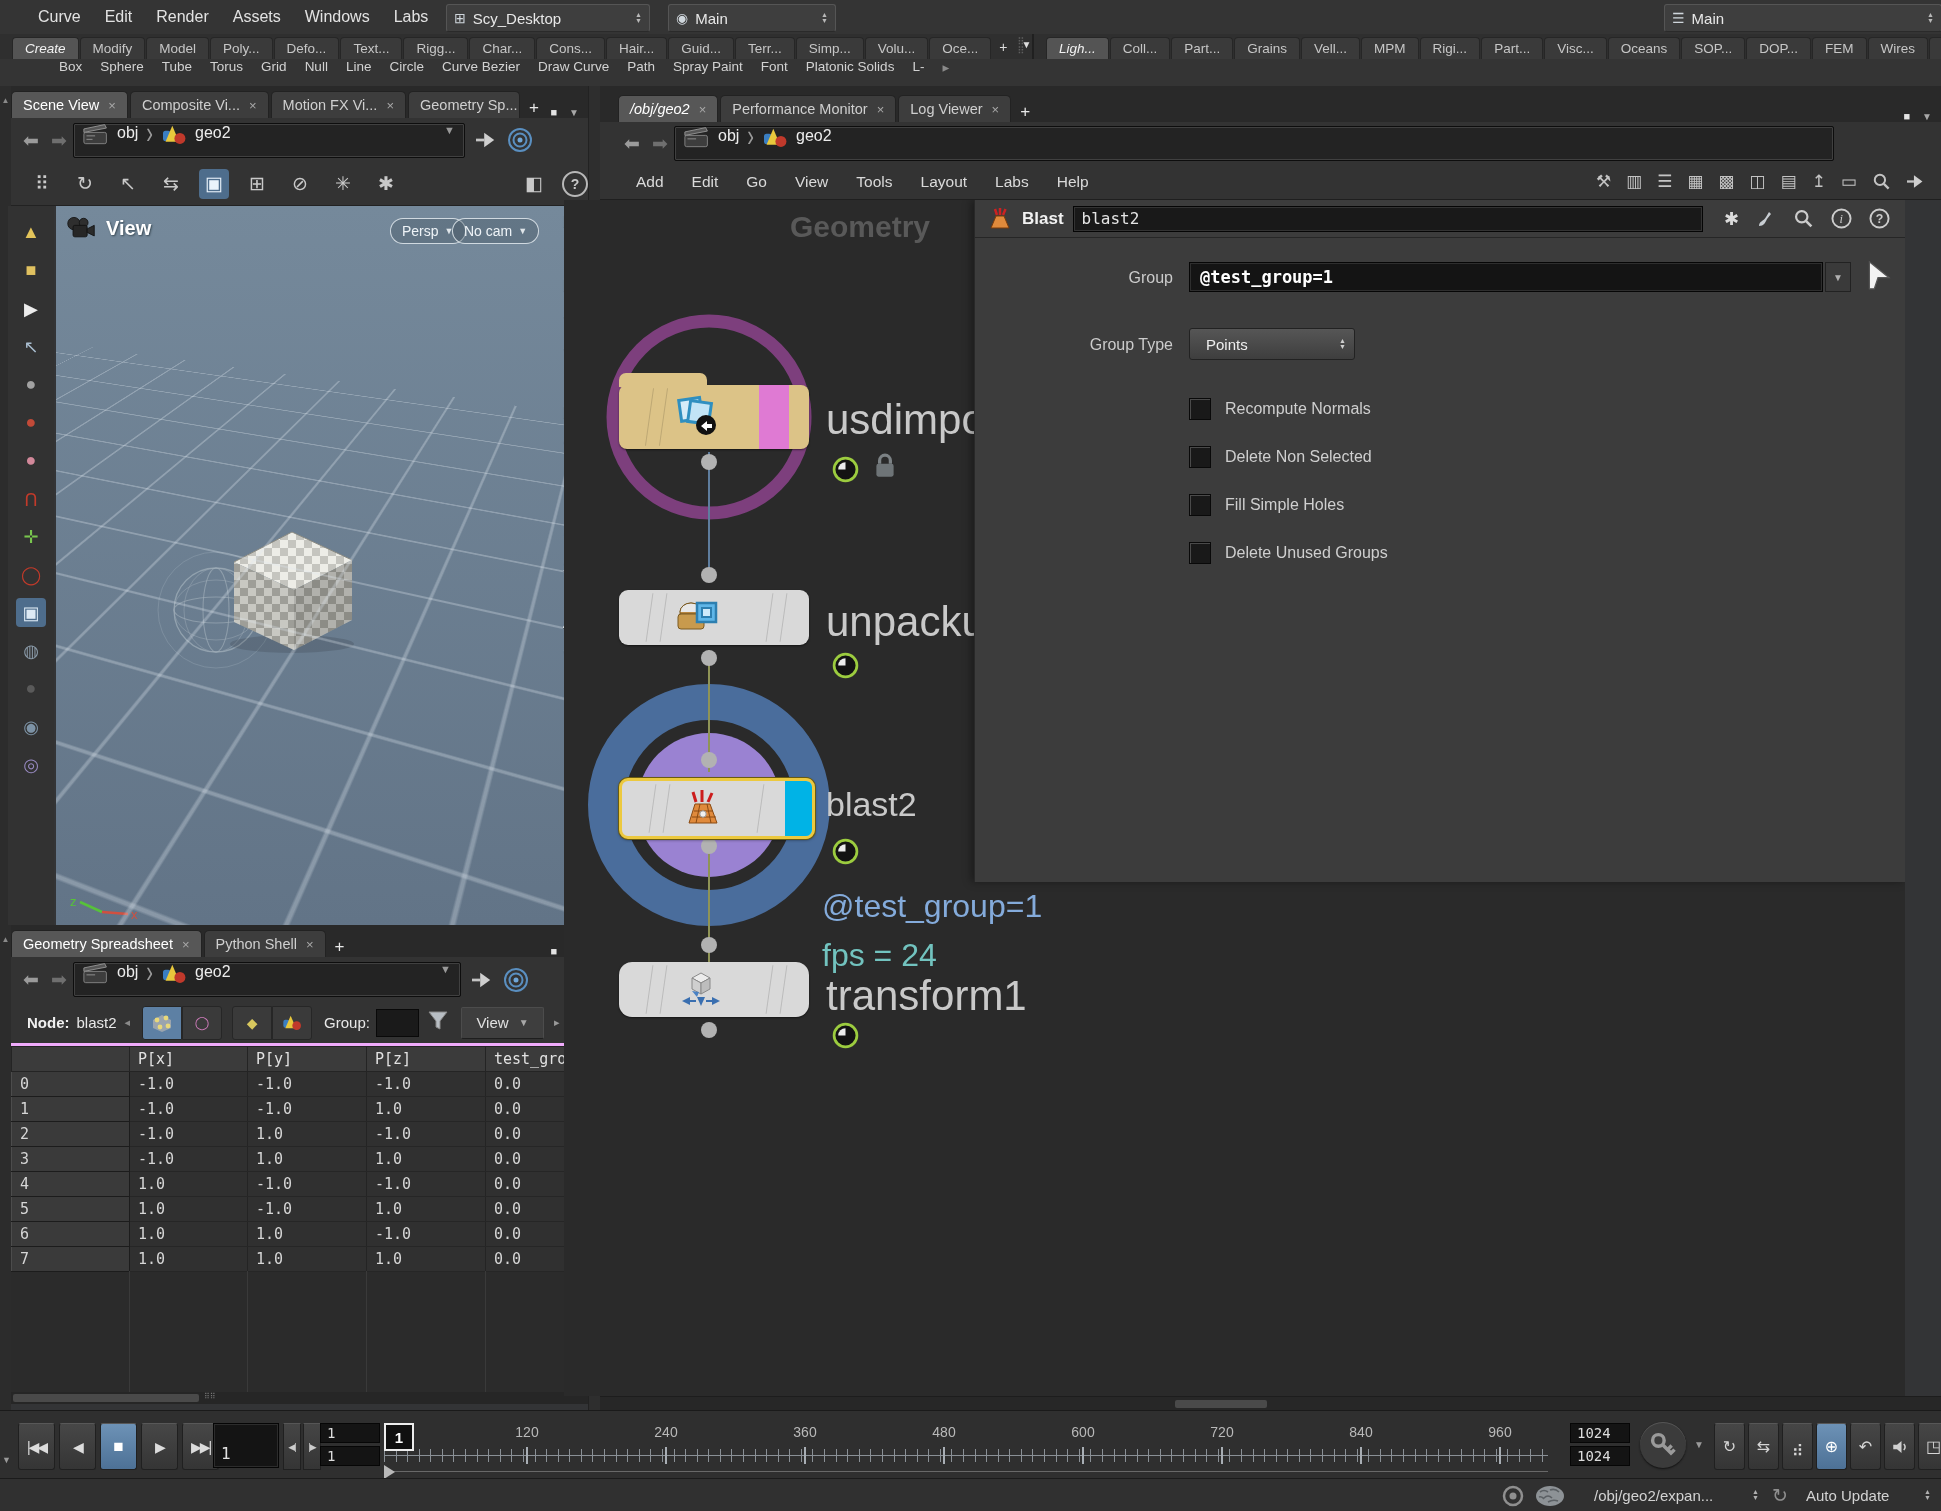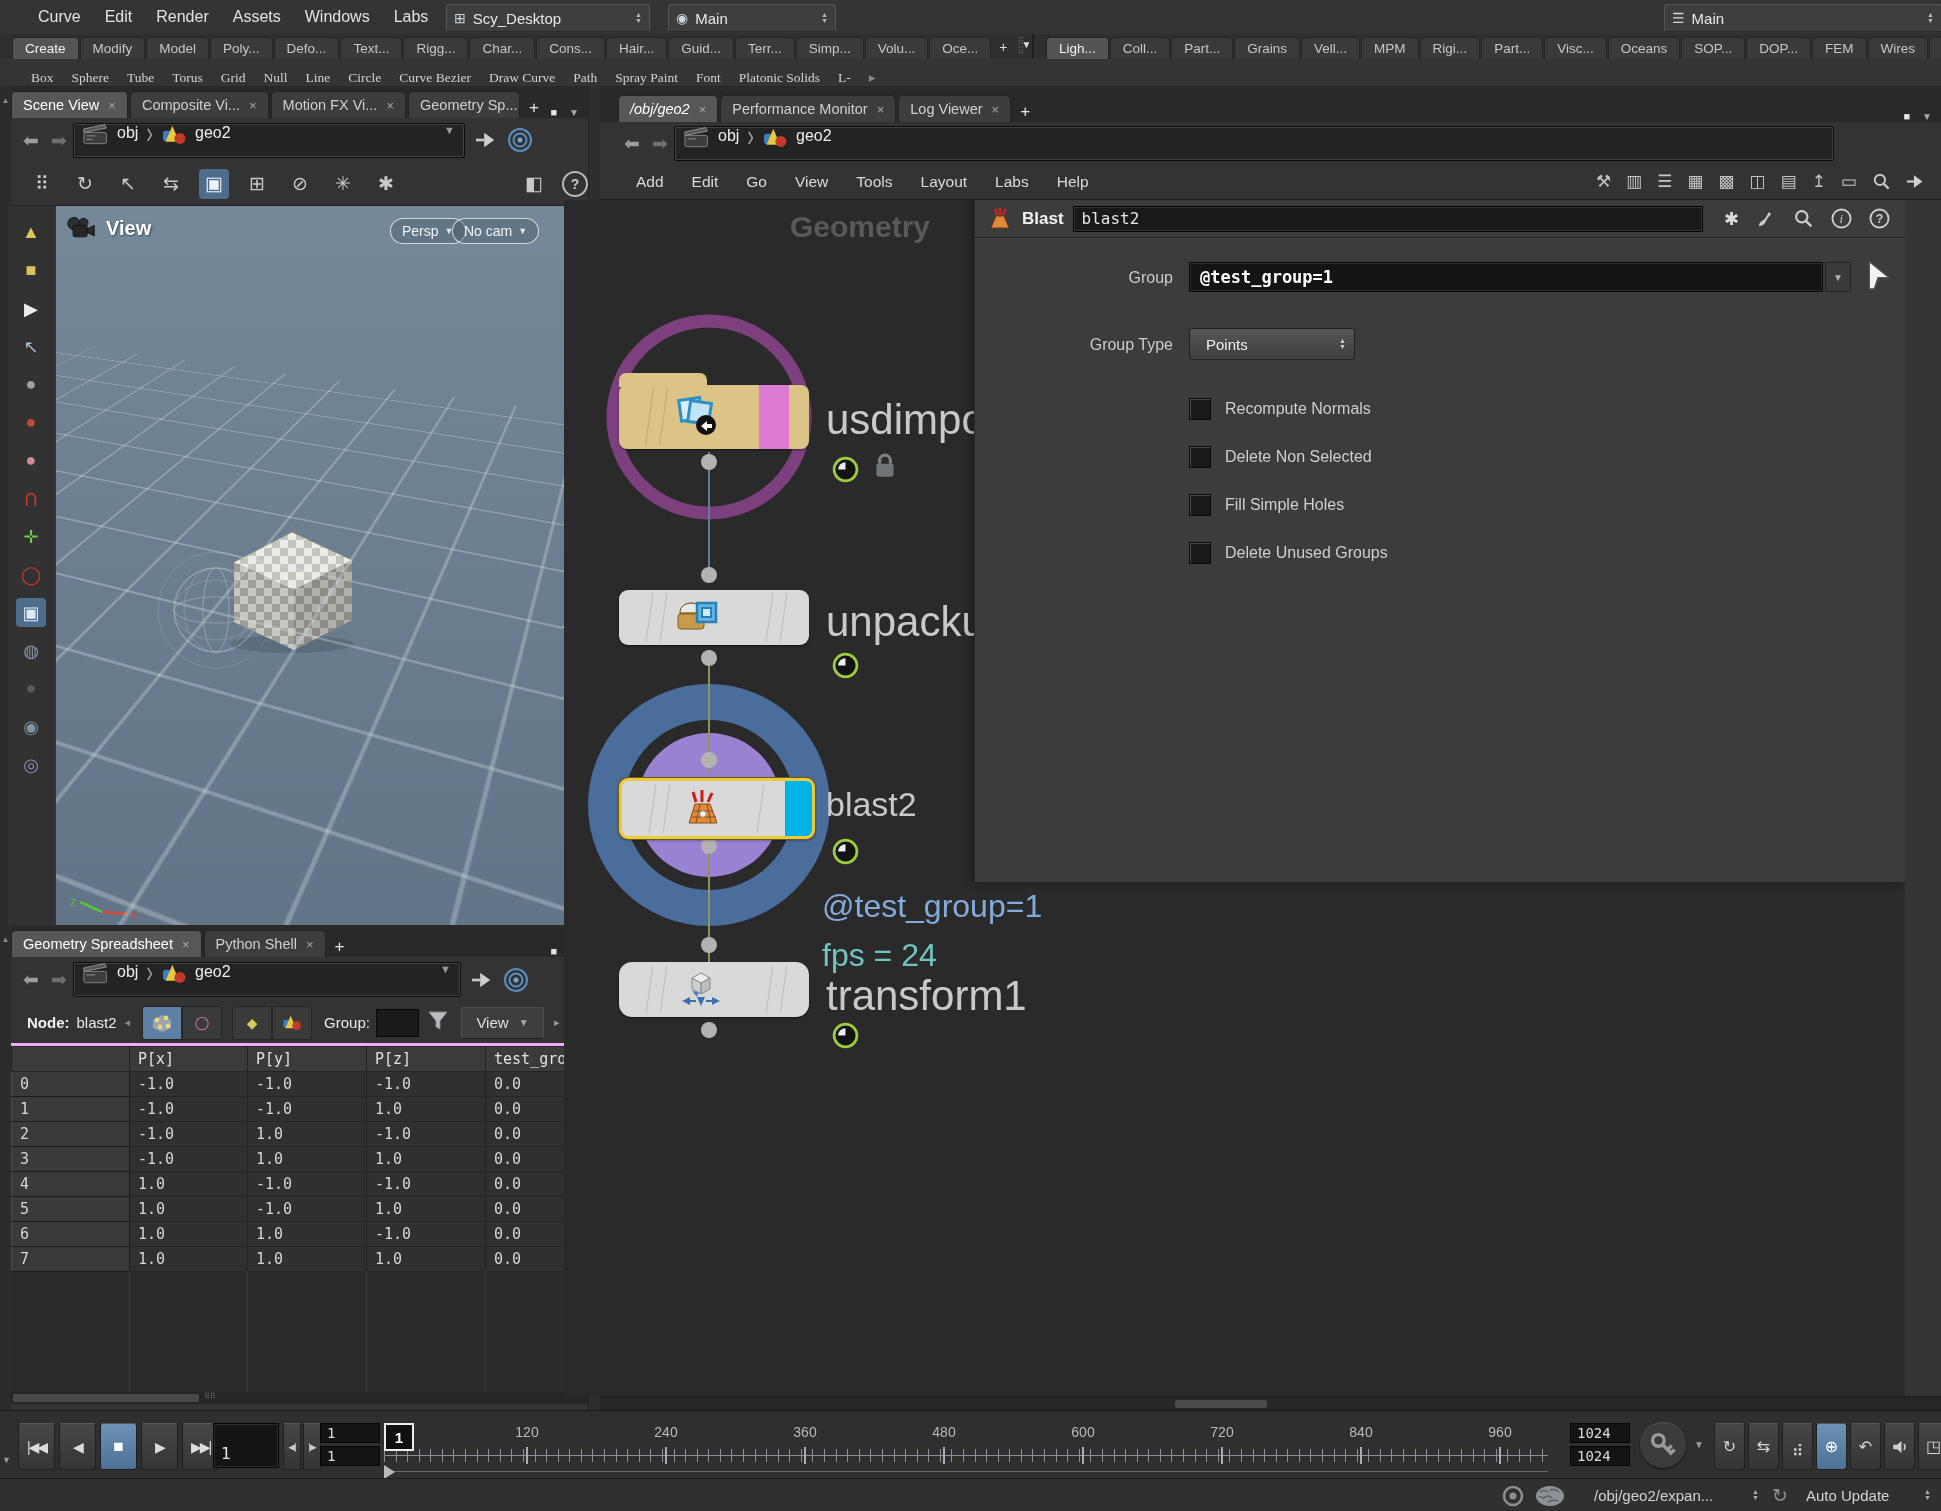--- a/index.html
+++ b/index.html
@@ -19,26 +19,26 @@
   #desktop-combo{left:446px;width:188px;}
   #pane-combo{left:668px;width:152px;}
   #window-combo{left:1664px;width:262px;}
 
   
   #shelf-tabs-row{left:0;top:34px;width:1941px;height:25px;background:#2f2f2f;}
   #shelf-tabs-left{position:absolute;left:12px;bottom:0;display:flex;}
   #shelf-tabs-right{position:absolute;left:1046px;bottom:0;display:flex;}
   .shelf-tab{padding:3px 12px;font-size:13.5px;color:#c6c6c6;background:#3a3a3a;border:1px solid #262626;border-bottom:none;
              border-radius:4px 4px 0 0;margin-right:1px;white-space:nowrap;}
-  .shelf-tab.active{background:#545454;color:#f2f2f2;}
+  .shelf-tab.active{background:#545454;color:#f2f2f2;font-style:italic;}
   .shelf-btn{padding:2px 7px;color:#ddd;font-size:14px;}
   #shelf-grip{position:absolute;left:1014px;top:3px;width:14px;height:20px;color:#5f5f5f;font-size:10px;line-height:9px;text-align:center;}
   #shelf-divider{position:absolute;left:1032px;top:34px;width:2px;height:52px;background:#202020;}
   #shelf-tools-row{left:0;top:59px;width:1941px;height:27px;background:#343434;border-bottom:1px solid #212121;}
-  #shelf-tools-left{position:absolute;left:22px;top:0;height:27px;display:flex;align-items:flex-end;font-family:Liberation Serif, serif;}
+  #shelf-tools-left{position:absolute;left:50px;top:0;height:27px;display:flex;align-items:flex-start;}
   #shelf-tools-right{position:absolute;left:1040px;top:0;height:27px;width:898px;display:flex;align-items:center;overflow:hidden;}
   .shelf-tool{padding:0 9px;font-size:13.5px;color:#d2d2d2;white-space:nowrap;}
 
   
   .tabbar{background:#292929;display:flex;align-items:flex-end;}
   .pane-tab{height:26px;display:flex;align-items:center;gap:9px;padding:0 11px;background:#3d3d3d;color:#cfcfcf;font-size:14.5px;
             border:1px solid #222;border-bottom:none;border-radius:5px 5px 0 0;margin-right:2px;white-space:nowrap;overflow:hidden;flex-shrink:0;}
   .pane-tab.active{background:#575757;color:#fff;}
   .pane-tab.italic .tab-label{font-style:italic;}
   .tab-close{color:#a8a8a8;font-size:13px;}

